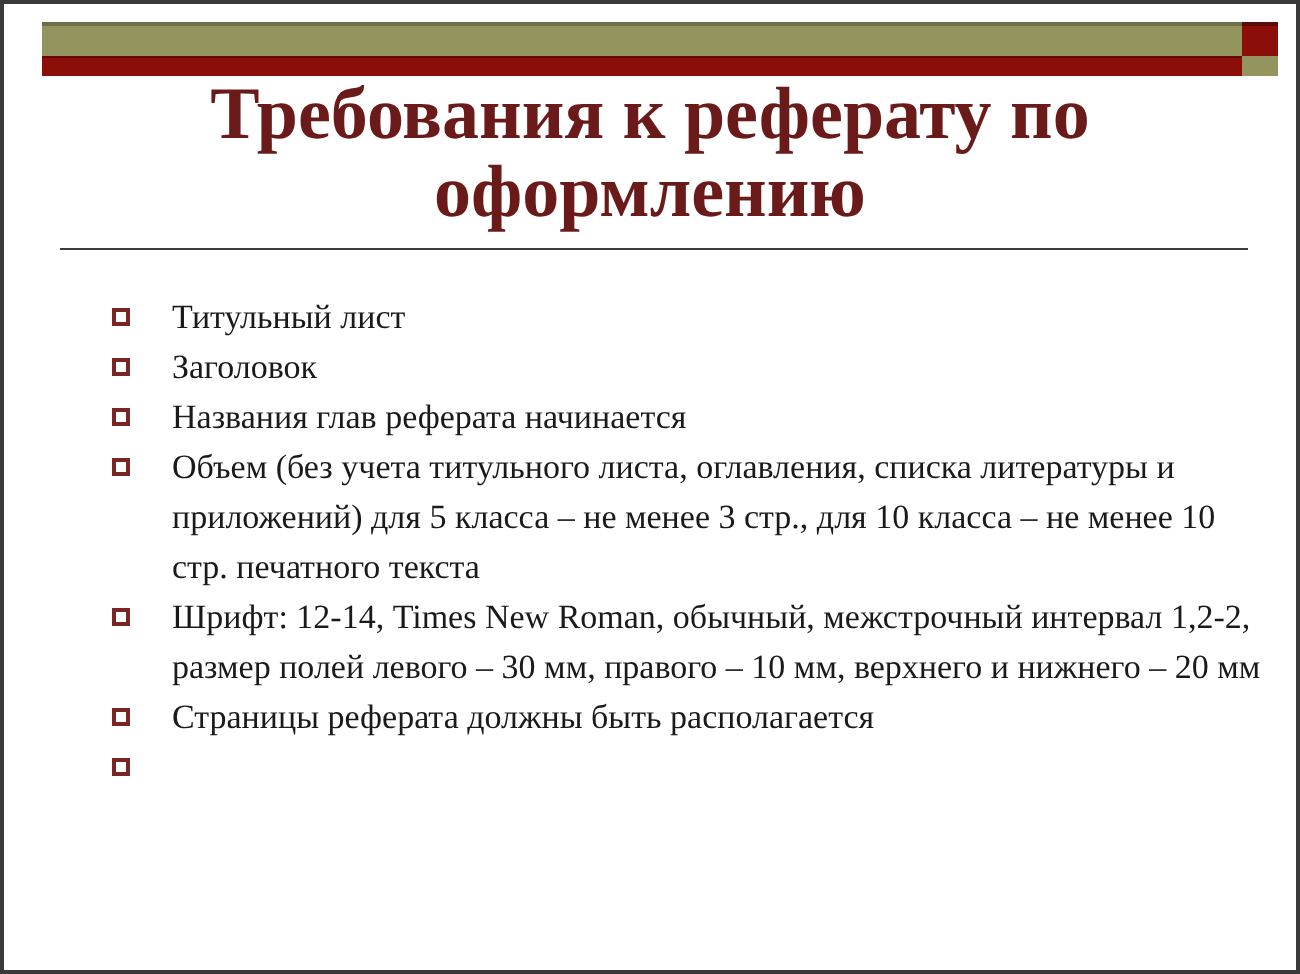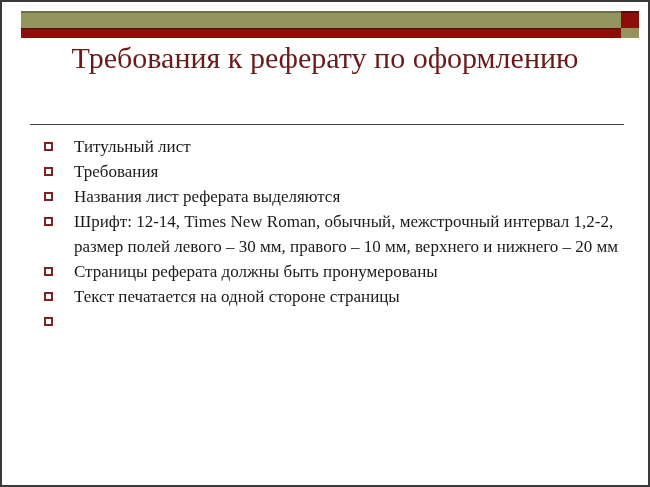--- a/index.html
+++ b/index.html
@@ -25,29 +25,29 @@
   .band-red{position:absolute;left:0;top:17px;width:600px;height:10px;
     background:var(--red);border-top:1px solid var(--red-dark);box-sizing:border-box;}
   .sq-red{position:absolute;left:600px;top:0;width:18px;height:17px;
     background:var(--red);border-top:2px solid var(--red-dark);box-sizing:border-box;}
   .sq-olive{position:absolute;left:600px;top:17px;width:18px;height:10px;
     background:var(--olive);}
   
   .title{
     position:absolute;top:36px;left:50%;transform:translateX(-50%);
     width:520px;margin:0;text-align:center;
-    font-family:"Liberation Serif",serif;font-weight:normal;
-    font-size:30px;line-height:39px;color:var(--maroon);
+    font-family:"Liberation Serif",serif;font-weight:bold;
+    font-size:37px;line-height:39px;color:var(--maroon);
   }
   .rule{position:absolute;top:122px;left:28px;width:594px;height:0;
     border-top:1px solid #3c3c3c;}
   
   .bullets{
     position:absolute;top:132px;left:40px;width:582px;
-    margin:0;padding:0;list-style:none;
+    margin:12px;padding:0;list-style:none;
   }
   .bullets li{
     position:relative;margin:0;padding:0 0 0 32px;
     font-size:17px;line-height:25px;color:var(--body);
   }
   .sq{
     position:absolute;left:2px;top:8px;width:5px;height:5px;
     border:2px solid var(--bullet);background:#fff;display:block;
   }
 </style>
@@ -67,36 +67,36 @@
 
   <div class="rule"></div>
 
   <ul class="bullets">
     <li>
       <span class="sq"></span>
       <span>Титульный лист</span>
     </li>
     <li>
       <span class="sq"></span>
-      <span>Требования</span>
+      <span>Заголовок</span>
     </li>
     <li>
       <span class="sq"></span>
-      <span>Названия лист реферата выделяются</span>
+      <span>Названия глав реферата начинается</span>
+    </li>
+    <li>
+      <span class="sq"></span>
+      <span>Объем (без учета титульного листа, оглавления, списка литературы и приложений) для 5 класса – не менее 3 стр., для 10 класса – не менее 10 стр. печатного текста</span>
     </li>
     <li>
       <span class="sq"></span>
       <span>Шрифт: 12-14, Times New Roman, обычный, межстрочный интервал 1,2-2, размер полей левого – 30 мм, правого – 10 мм, верхнего и нижнего – 20 мм</span>
     </li>
     <li>
       <span class="sq"></span>
-      <span>Страницы реферата должны быть пронумерованы</span>
-    </li>
-    <li>
-      <span class="sq"></span>
-      <span>Текст печатается на одной стороне страницы</span>
+      <span>Страницы реферата должны быть располагается</span>
     </li>
     <li>
       <span class="sq"></span>
     </li>
   </ul>
 
 </div>
 
 </body></html>

